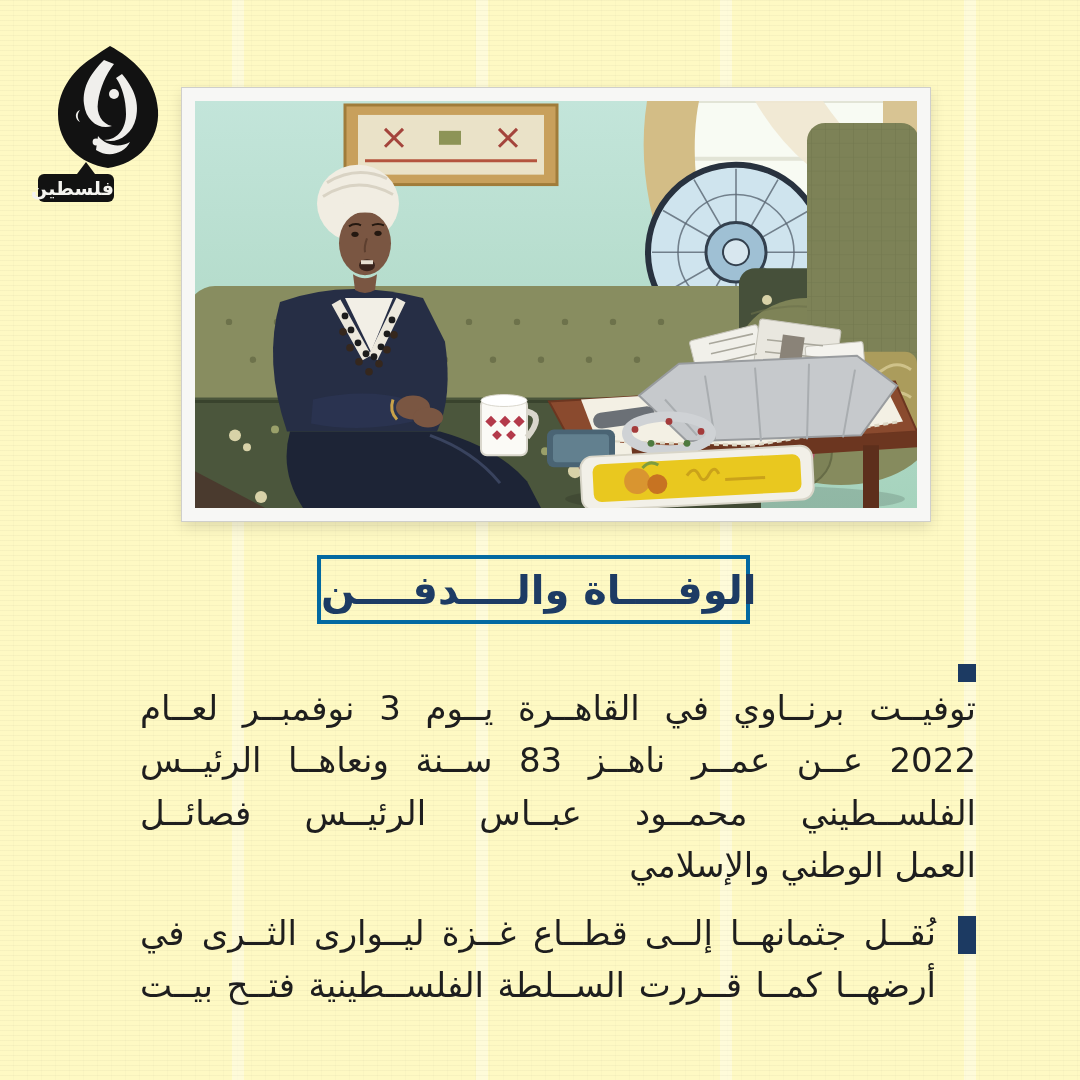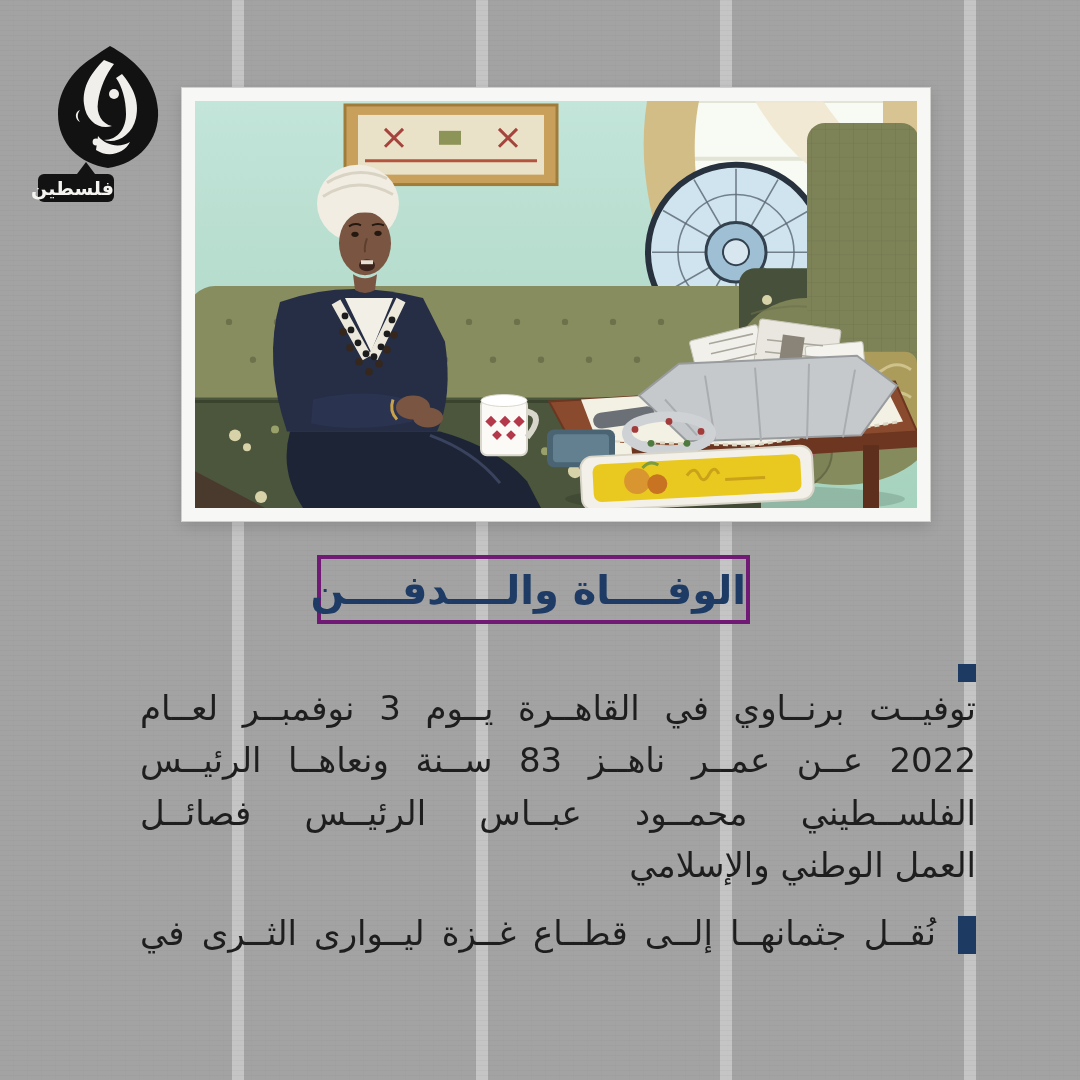--- a/index.html
+++ b/index.html
@@ -2,21 +2,21 @@
 <html lang="ar" dir="rtl"><head>
 <meta charset="utf-8">
 <style>
   html,body{margin:0;padding:0;}
   body{
     width:1080px;height:1080px;overflow:hidden;
     font-family:"DejaVu Sans",sans-serif;
     background:#edecea;
     position:relative;
   }
-  .canvas{position:absolute;inset:0;width:1080px;height:1080px;background:#a3a3a3;}
+  .canvas{position:absolute;inset:0;width:1080px;height:1080px;background:#fef9c3;}
   
   .texture{
     position:absolute;inset:0;pointer-events:none;
     background-image:
       repeating-linear-gradient(180deg, rgba(105,105,98,.07) 0 1px, transparent 1px 5px),
       repeating-linear-gradient(90deg, transparent 0 232px, rgba(255,255,255,.5) 232px 244px),
       repeating-linear-gradient(90deg, transparent 0 13px, rgba(105,105,98,.04) 13px 14px);
     opacity:.75;
   }
   
@@ -35,22 +35,22 @@
   
   .photo-frame{
     position:absolute;left:182px;top:88px;width:748px;height:433px;
     background:#f7f7f5;box-sizing:border-box;padding:13px;
     box-shadow:0 0 0 1px #cfcfcb, 0 5px 14px rgba(0,0,0,.14);
   }
   .photo-frame svg{display:block;width:722px;height:407px;}
   
   .headline-box{
     position:absolute;left:317px;top:555px;width:433px;height:69px;
-    border:4px solid #701a75;box-sizing:border-box;
-    display:flex;align-items:center;justify-content:flex-start;
+    border:4px solid #0369a1;box-sizing:border-box;
+    display:flex;align-items:center;justify-content:flex-end;
   }
   .headline{
     margin:0;color:#1d3b64;font-size:40px;font-weight:bold;line-height:1;
     white-space:nowrap;
   }
   
   .para{position:absolute;left:140px;width:836px;display:flex;flex-direction:row;}
   .para .bullet{
     flex:0 0 18px;width:18px;height:38px;background:#1c3a62;margin-top:9px;margin-left:22px;
   }
@@ -318,15 +318,16 @@
       <div class="line">2022 عــن عمــر ناهــز 83 ســنة ونعاهــا الرئيــس</div>
       <div class="line">الفلســطيني محمــود عبــاس الرئيــس فصائــل</div>
       <div class="line last">العمل الوطني والإسلامي</div>
     </div>
   </section>
 
   <section class="para p2">
     <span class="bullet"></span>
     <div class="lines">
       <div class="line">نُقــل جثمانهــا إلــى قطــاع غــزة ليــوارى الثــرى في</div>
+      <div class="line">أرضهــا كمــا قــررت الســلطة الفلســطينية فتــح بيــت</div>
     </div>
   </section>
 </div>
 
 </body></html>

